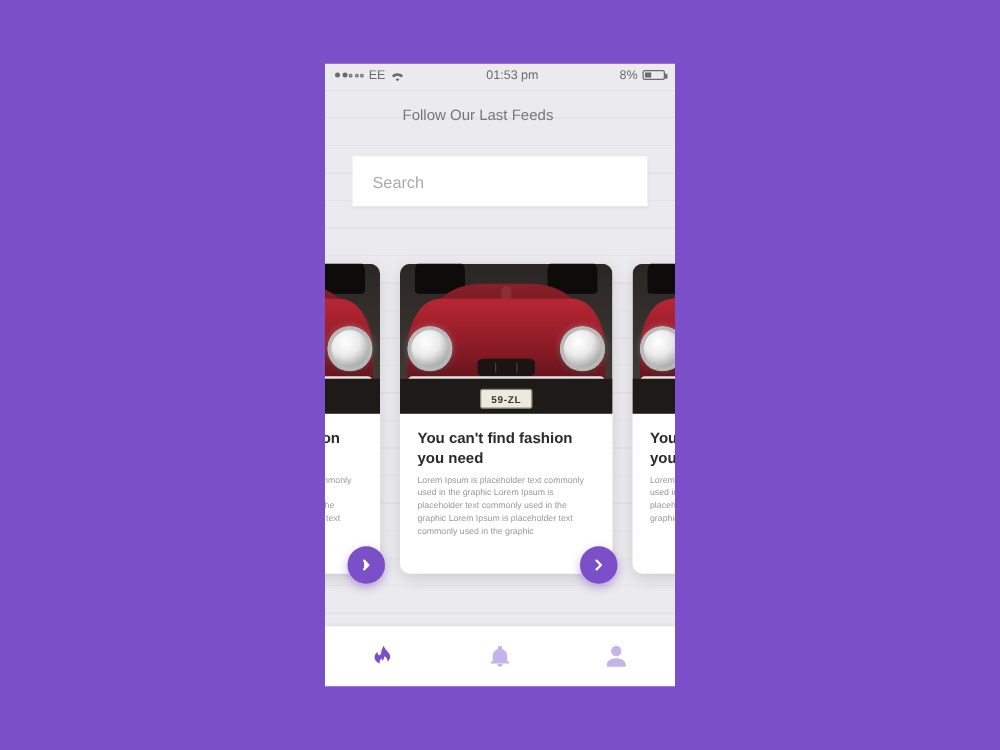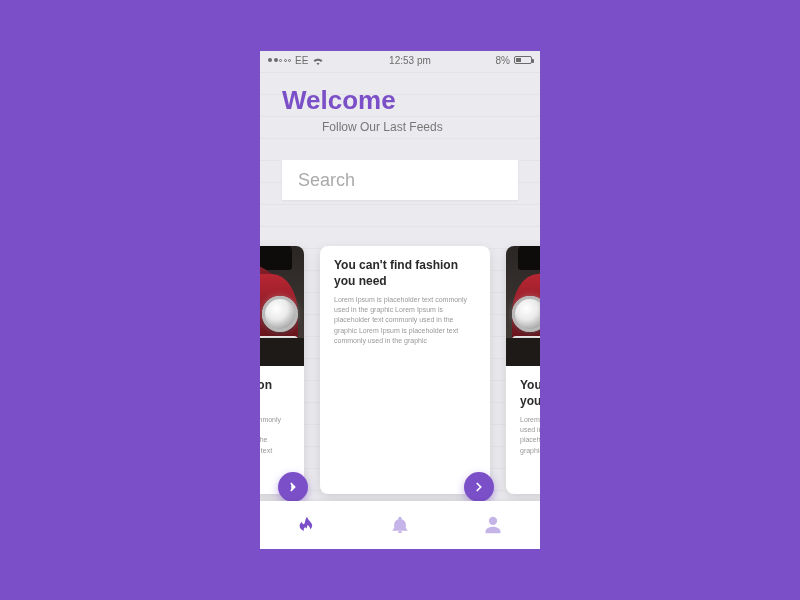--- a/index.html
+++ b/index.html
@@ -52,21 +52,21 @@
   .search {
     margin: 16px 22px 0;
     height: 40px;
     background: #fff;
     display: flex;
     align-items: center;
     padding: 0 16px;
     box-shadow: 0 1px 2px rgba(0,0,0,0.06);
   }
   .search input {
-    border: none; outline: none; width: 100%; font-size: 18px; color:#14532d;
+    border: none; outline: none; width: 100%; font-size: 13px; color:#14532d;
     background: transparent;
   }
   .search input::placeholder { color: #aaa; }
 
   
   .carousel {
     margin-top: 46px;
     display: flex;
     gap: 16px;
     padding-left: 0;
@@ -165,31 +165,30 @@
           <span></span>
           <span class="empty"></span>
           <span class="empty"></span>
           <span class="empty"></span>
       </span>
       <span>EE</span>
       <svg width="12" height="9" viewBox="0 0 24 18">
           <path fill="#6b6b6b" d="M12 18l-3-3c1.7-1.7 4.3-1.7 6 0l-3 3zm-6-6l-3-3c5-5 13-5 18 0l-3 3c-3.3-3.3-8.7-3.3-12 0z"></path>
         </svg>
     </div>
-    <div>12:53 pm</div>
+    <div>01:53 pm</div>
     <div class="status-right">
       <span>8%</span>
       <span class="battery">
           <span class="fill"></span>
         </span>
     </div>
   </div>
 
   <div class="header">
-    <div class="title">Welcome</div>
     <div class="subtitle">Follow Our Last Feeds</div>
   </div>
 
   <div class="search">
     <input type="text" placeholder="Search" style="">
   </div>
 
   <div class="carousel">
 
     <div class="card">
@@ -209,20 +208,35 @@
         <div class="card-desc">Lorem Ipsum is placeholder text commonly used in the graphic Lorem Ipsum is placeholder text commonly used in the graphic Lorem Ipsum is placeholder text commonly used in the graphic</div>
       </div>
       <div class="arrow-btn">
         <svg viewBox="0 0 24 24">
             <path fill="#fff" d="M9 6l6 6-6 6" stroke="#fff" stroke-width="3" stroke-linecap="round" stroke-linejoin="round" fill-rule="evenodd"></path>
           </svg>
       </div>
     </div>
 
     <div class="card">
+      <div class="card-img">
+        <div class="car-scene">
+          <div class="window-l"></div>
+            <div class="window-r"></div>
+          <div class="car-hood"></div>
+            <div class="car-ridge"></div>
+          <div class="car-body"></div>
+          <div class="headlight left"></div>
+            <div class="headlight right"></div>
+          <div class="grille"></div>
+            <div class="bumper"></div>
+          <div class="ground"></div>
+          <div class="plate">59-ZL</div>
+        </div>
+      </div>
       <div class="card-body">
         <div class="card-title">You can't find fashion you need</div>
         <div class="card-desc">Lorem Ipsum is placeholder text commonly used in the graphic Lorem Ipsum is placeholder text commonly used in the graphic Lorem Ipsum is placeholder text commonly used in the graphic</div>
       </div>
       <div class="arrow-btn">
         <svg viewBox="0 0 24 24">
             <path d="M9 6l6 6-6 6" stroke="#fff" stroke-width="3" stroke-linecap="round" stroke-linejoin="round" fill="none"></path>
           </svg>
       </div>
     </div>

